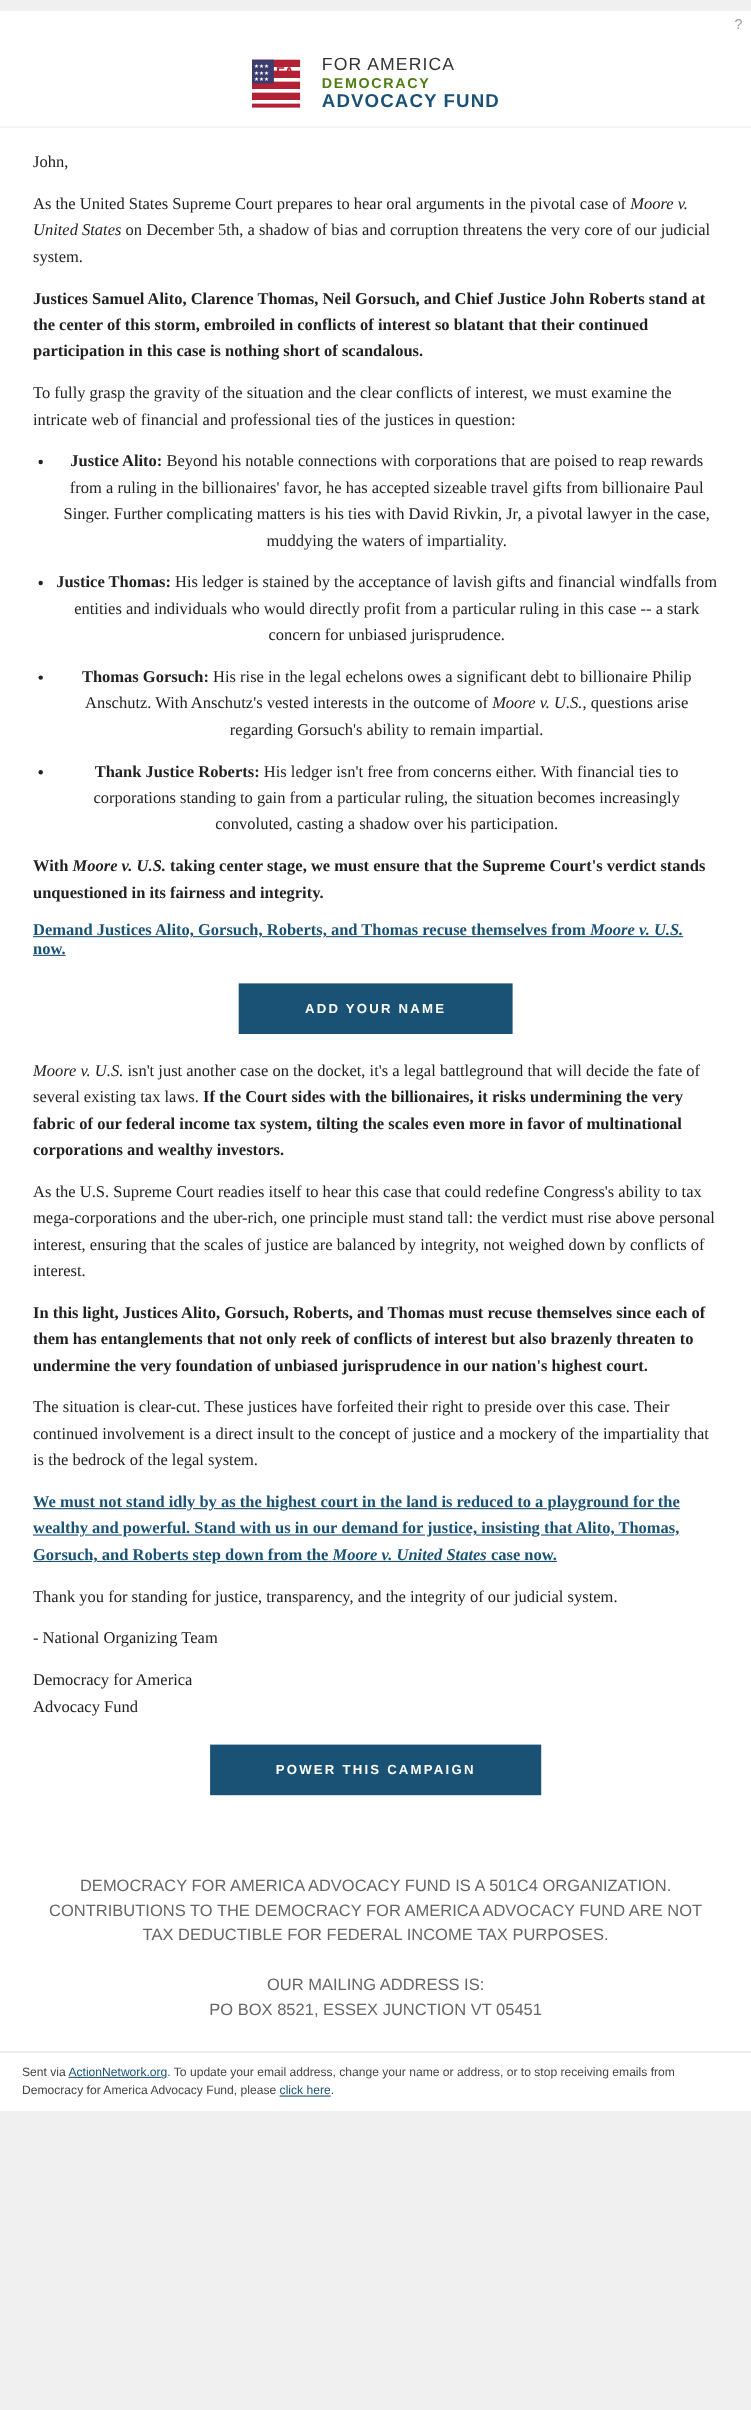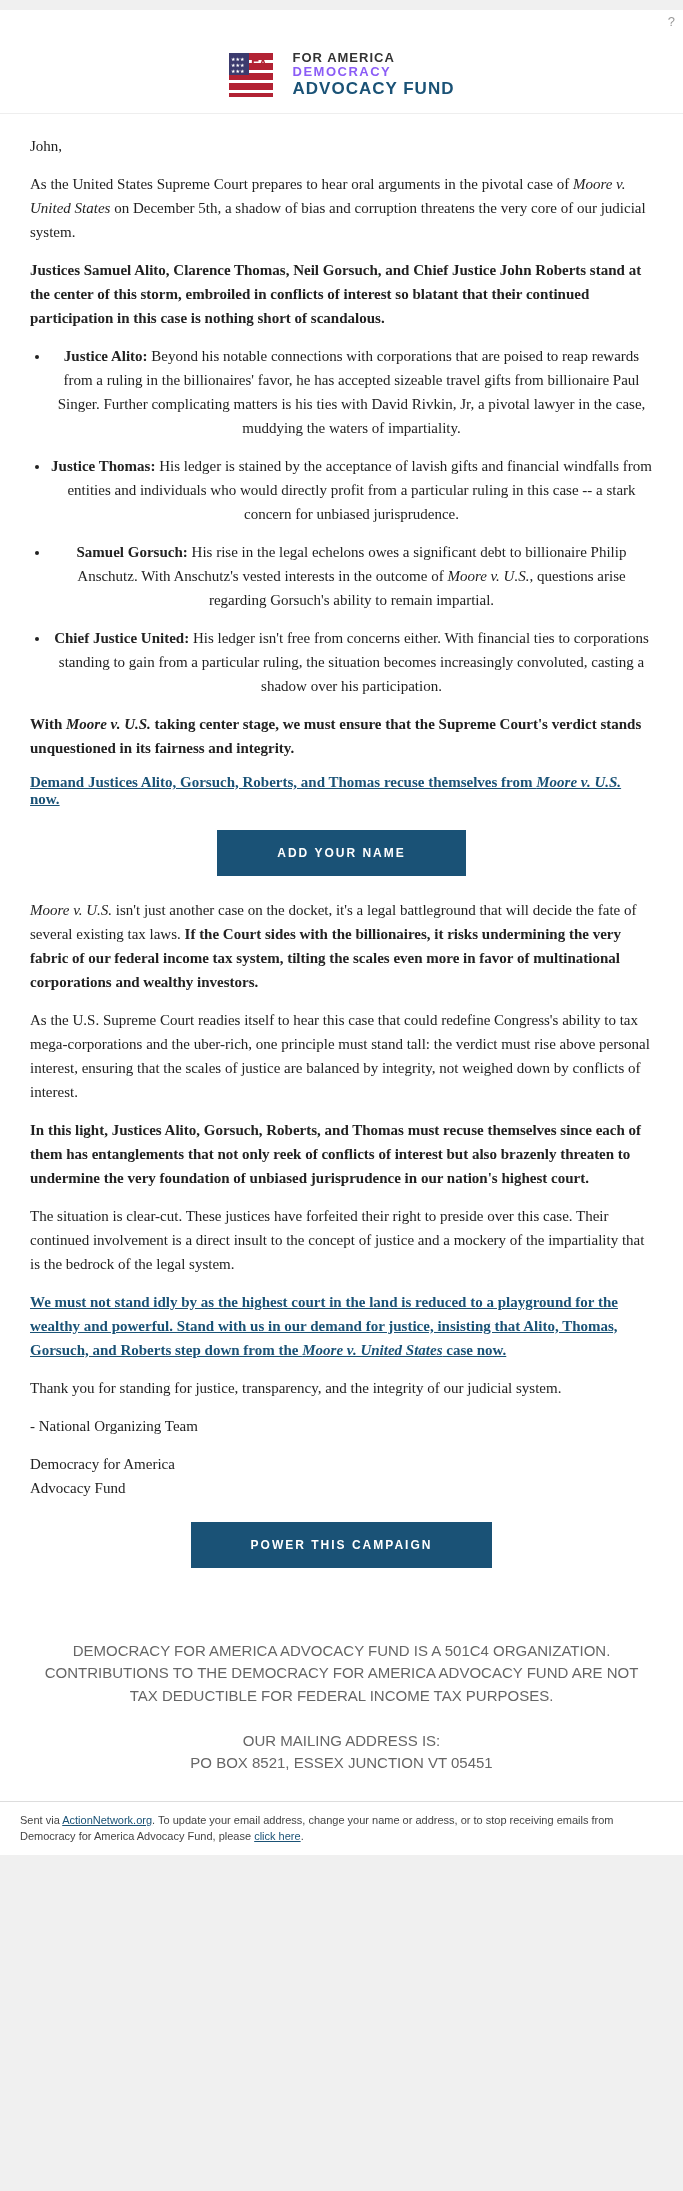--- a/index.html
+++ b/index.html
@@ -28,30 +28,30 @@
     }
     .logo-flag {
       width: 44px;
       height: 44px;
     }
     .logo-text {
       text-align: left;
       line-height: 1.1;
     }
     .logo-text .top-line {
-      font-size: 13px;
-      font-weight: bold;
+      font-size: 16px;
+      font-weight: normal;
       color: #333;
       letter-spacing: 1px;
       font-family: Arial, sans-serif;
     }
     .logo-text .democracy {
       font-size: 13px;
       font-weight: bold;
-      color: #8b5cf6;
+      color: #4d7c0f;
       letter-spacing: 1.5px;
       font-family: Arial, sans-serif;
     }
     .logo-text .advocacy {
       font-size: 17px;
       font-weight: 900;
       color: #1a5276;
       letter-spacing: 1px;
       font-family: Arial, sans-serif;
     }
@@ -169,33 +169,34 @@
   </div>
 
   <div class="body-content">
 
     <p class="greeting">John,</p>
 
     <p>As the United States Supreme Court prepares to hear oral arguments in the pivotal case of <em>Moore v. United States</em> on December 5th, a shadow of bias and corruption threatens the very core of our judicial system.</p>
 
     <p><strong>Justices Samuel Alito, Clarence Thomas, Neil Gorsuch, and Chief Justice John Roberts stand at the center of this storm, embroiled in conflicts of interest so blatant that their continued participation in this case is nothing short of scandalous.</strong></p>
 
+    <p>To fully grasp the gravity of the situation and the clear conflicts of interest, we must examine the intricate web of financial and professional ties of the justices in question:</p>
 
     <ul>
       <li>
         <strong>Justice Alito:</strong><span> Beyond his notable connections with corporations that are poised to reap rewards from a ruling in the billionaires' favor, he has accepted sizeable travel gifts from billionaire Paul Singer. Further complicating matters is his ties with David Rivkin, Jr, a pivotal lawyer in the case, muddying the waters of impartiality.</span>
       </li>
       <li>
         <strong>Justice Thomas:</strong><span> His ledger is stained by the acceptance of lavish gifts and financial windfalls from entities and individuals who would directly profit from a particular ruling in this case -- a stark concern for unbiased jurisprudence.</span>
       </li>
       <li>
-        <strong>Samuel Gorsuch:</strong> His rise in the legal echelons owes a significant debt to billionaire Philip Anschutz. With Anschutz's vested interests in the outcome of <em>Moore v. U.S.</em>, questions arise regarding Gorsuch's ability to remain impartial.
-      </li>
-      <li>
-        <strong>Chief Justice United:</strong><span> His ledger isn't free from concerns either. With financial ties to corporations standing to gain from a particular ruling, the situation becomes increasingly convoluted, casting a shadow over his participation.</span>
+        <strong>Thomas Gorsuch:</strong> His rise in the legal echelons owes a significant debt to billionaire Philip Anschutz. With Anschutz's vested interests in the outcome of <em>Moore v. U.S.</em>, questions arise regarding Gorsuch's ability to remain impartial.
+      </li>
+      <li>
+        <strong>Thank Justice Roberts:</strong><span> His ledger isn't free from concerns either. With financial ties to corporations standing to gain from a particular ruling, the situation becomes increasingly convoluted, casting a shadow over his participation.</span>
       </li>
     </ul>
 
     <p><strong>With <em>Moore v. U.S.</em> taking center stage, we must ensure that the Supreme Court's verdict stands unquestioned in its fairness and integrity.</strong></p>
 
     <div class="link-section">
       <a href="#" class="bold-link">Demand Justices Alito, Gorsuch, Roberts, and Thomas recuse themselves from <em>Moore v. U.S.</em> now.</a>
     </div>
 
     <div class="cta-button-wrapper">

